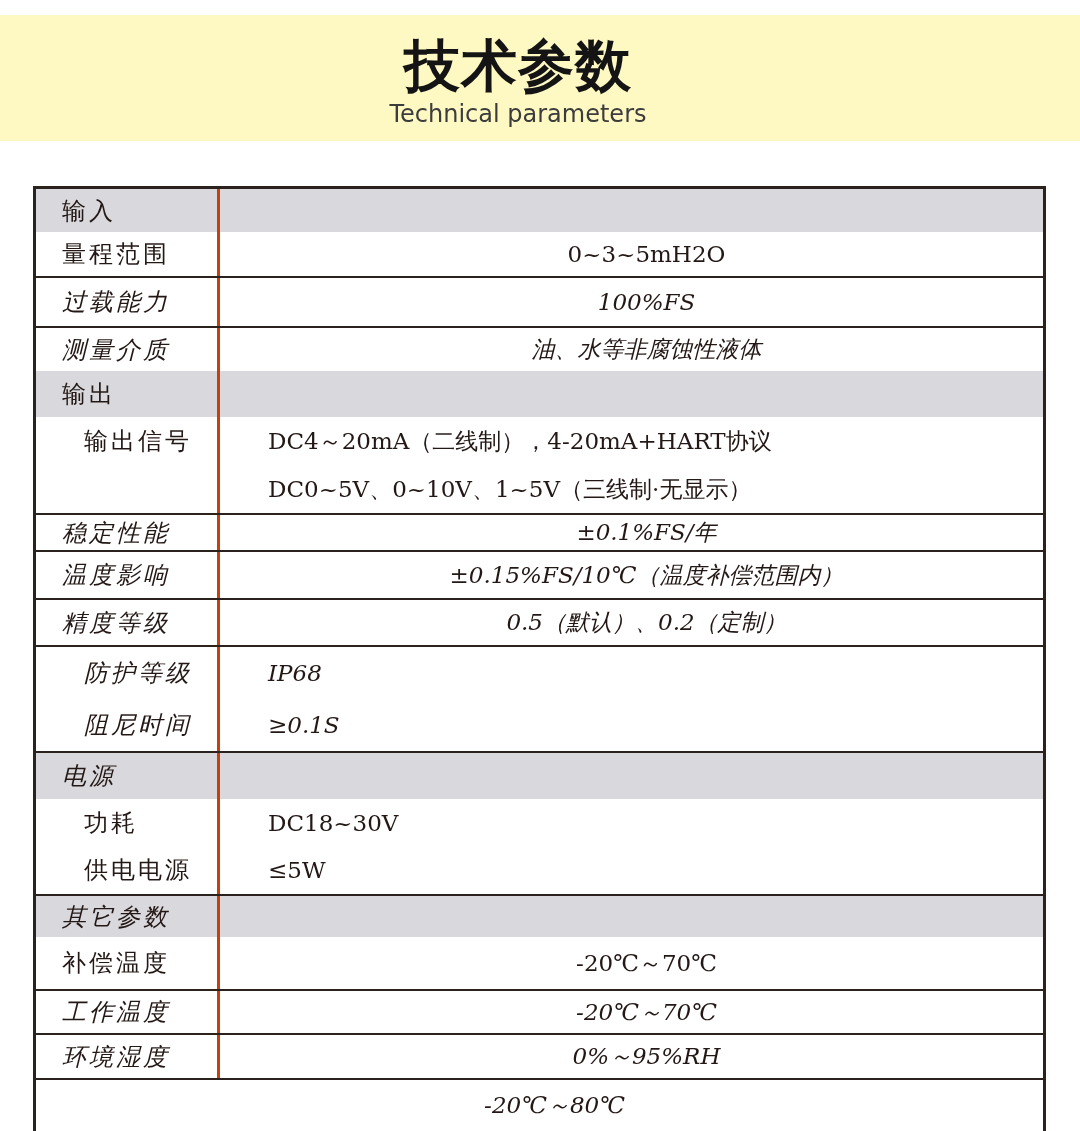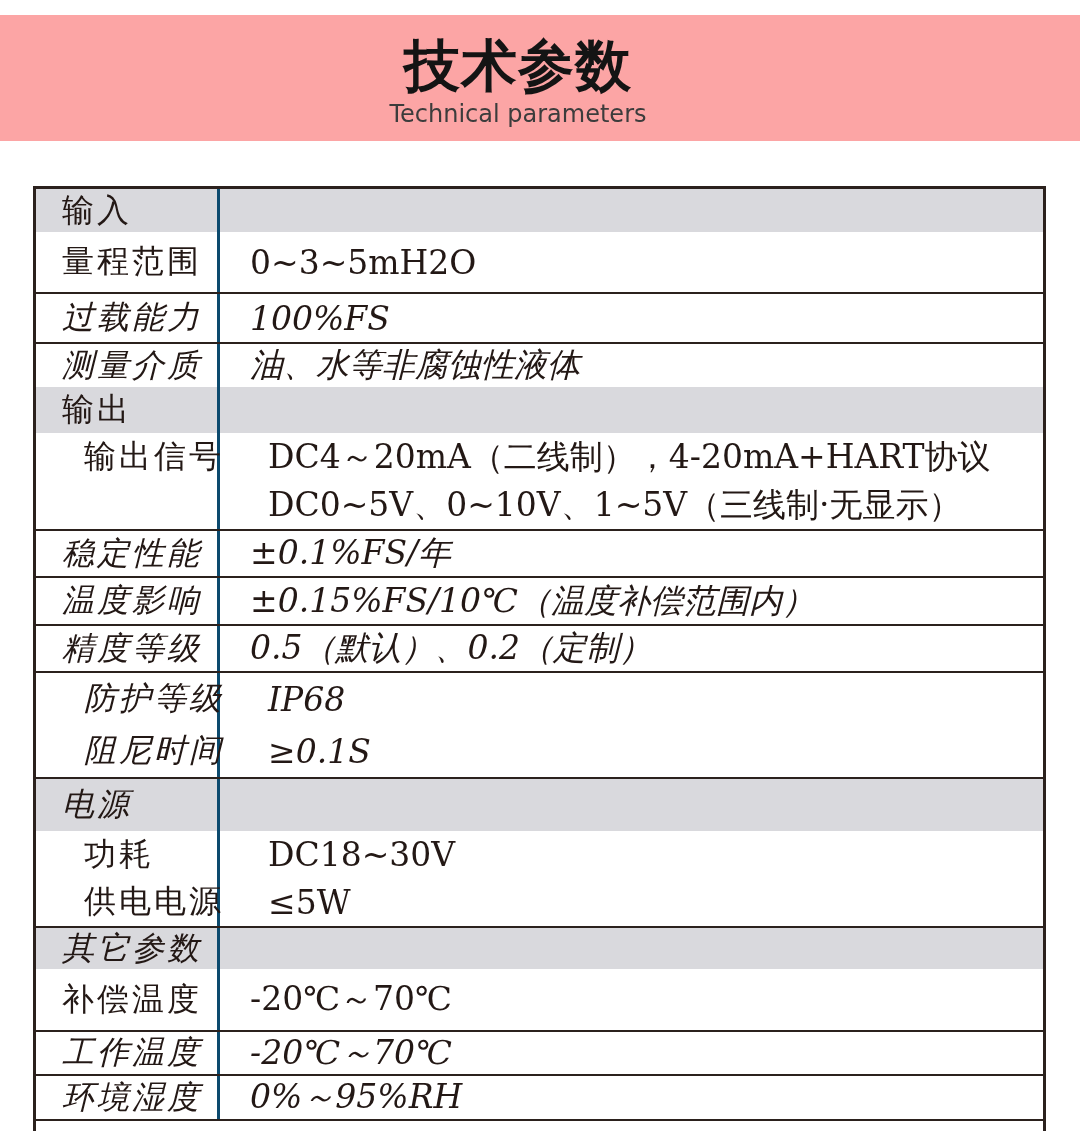--- a/index.html
+++ b/index.html
@@ -3,21 +3,21 @@
 <meta charset="utf-8">
 <style>
   html,body{margin:0;padding:0;}
   body{
     width:1080px;height:1131px;position:relative;background:#ffffff;
     font-family:"DejaVu Serif","Liberation Serif",serif;
     color:#231815;overflow:hidden;
   }
   .banner{
     position:absolute;left:0;top:15px;width:1080px;height:126px;
-    background:#fca5a5;
+    background:#fef9c3;
   }
   .banner-inner{
     width:100%;text-align:center;transform:translateX(-22px);
     padding-top:22px;box-sizing:border-box;
   }
   .title{
     font-family:"DejaVu Sans","Liberation Sans",sans-serif;
     font-weight:700;font-size:56px;line-height:1.05;color:#141414;
     letter-spacing:1px;
   }
@@ -28,29 +28,29 @@
   }
   .spec-table{
     position:absolute;left:33px;top:186px;width:1013px;
     border:3px solid #2b211d;box-sizing:border-box;background:#ffffff;
   }
   .row{display:flex;box-sizing:border-box;}
   .row.bt{border-top:2px solid #2b211d;font-style:italic;}
   .row.section{background:#d9d9dd;}
   .lbl{
     flex:0 0 184px;width:184px;box-sizing:border-box;
-    border-right:3px solid #0c4a6e;
+    border-right:3px solid #c2410c;
     padding-left:26px;
     display:flex;flex-direction:column;justify-content:center;
-    font-size:32px;letter-spacing:3px;white-space:nowrap;
+    font-size:24px;letter-spacing:3px;white-space:nowrap;
   }
   .val{
     flex:1;box-sizing:border-box;padding-left:30px;
     display:flex;flex-direction:column;justify-content:center;
-    font-size:33px;white-space:nowrap;
+    font-size:23px;white-space:nowrap;text-align:center;
   }
   .multi .lbl,.multi .val{justify-content:space-around;padding-left:48px;}
   .line{height:44px;display:flex;align-items:center;}
 </style>
 </head>
 <body>
 
 <div class="banner">
   <div class="banner-inner">
     <div class="title">技术参数</div>
@@ -58,21 +58,21 @@
   </div>
 </div>
 
 <div class="spec-table">
 
   <div class="row section" style="height:43px">
     <div class="lbl">输入</div>
     <div class="val"></div>
   </div>
 
-  <div class="row" style="height:60px">
+  <div class="row" style="height:44px">
     <div class="lbl">量程范围</div>
     <div class="val">0~3~5mH2O</div>
   </div>
 
   <div class="row bt" style="height:50px">
     <div class="lbl">过载能力</div>
     <div class="val">100%FS</div>
   </div>
 
   <div class="row bt" style="height:45px">
@@ -89,21 +89,21 @@
     <div class="lbl">
       <div class="line">输出信号</div>
       <div class="line"></div>
     </div>
     <div class="val">
       <div class="line">DC4～20mA（二线制），4-20mA+HART协议</div>
       <div class="line">DC0~5V、0~10V、1~5V（三线制·无显示）</div>
     </div>
   </div>
 
-  <div class="row bt" style="height:47px">
+  <div class="row bt" style="height:37px">
     <div class="lbl">稳定性能</div>
     <div class="val">±0.1%FS/年</div>
   </div>
 
   <div class="row bt" style="height:48px">
     <div class="lbl">温度影响</div>
     <div class="val">±0.15%FS/10℃（温度补偿范围内）</div>
   </div>
 
   <div class="row bt" style="height:47px">
@@ -115,42 +115,42 @@
     <div class="lbl">
       <div class="line">防护等级</div>
       <div class="line">阻尼时间</div>
     </div>
     <div class="val">
       <div class="line">IP68</div>
       <div class="line">≥0.1S</div>
     </div>
   </div>
 
-  <div class="row bt section" style="height:54px">
+  <div class="row bt section" style="height:48px">
     <div class="lbl">电源</div>
     <div class="val"></div>
   </div>
 
   <div class="row multi" style="height:95px">
     <div class="lbl">
       <div class="line">功耗</div>
       <div class="line">供电电源</div>
     </div>
     <div class="val">
       <div class="line">DC18~30V</div>
       <div class="line">≤5W</div>
     </div>
   </div>
 
   <div class="row bt section" style="height:43px">
     <div class="lbl">其它参数</div>
     <div class="val"></div>
   </div>
 
-  <div class="row" style="height:61px">
+  <div class="row" style="height:52px">
     <div class="lbl">补偿温度</div>
     <div class="val">-20℃～70℃</div>
   </div>
 
   <div class="row bt" style="height:44px">
     <div class="lbl">工作温度</div>
     <div class="val">-20℃～70℃</div>
   </div>
 
   <div class="row bt" style="height:45px">

